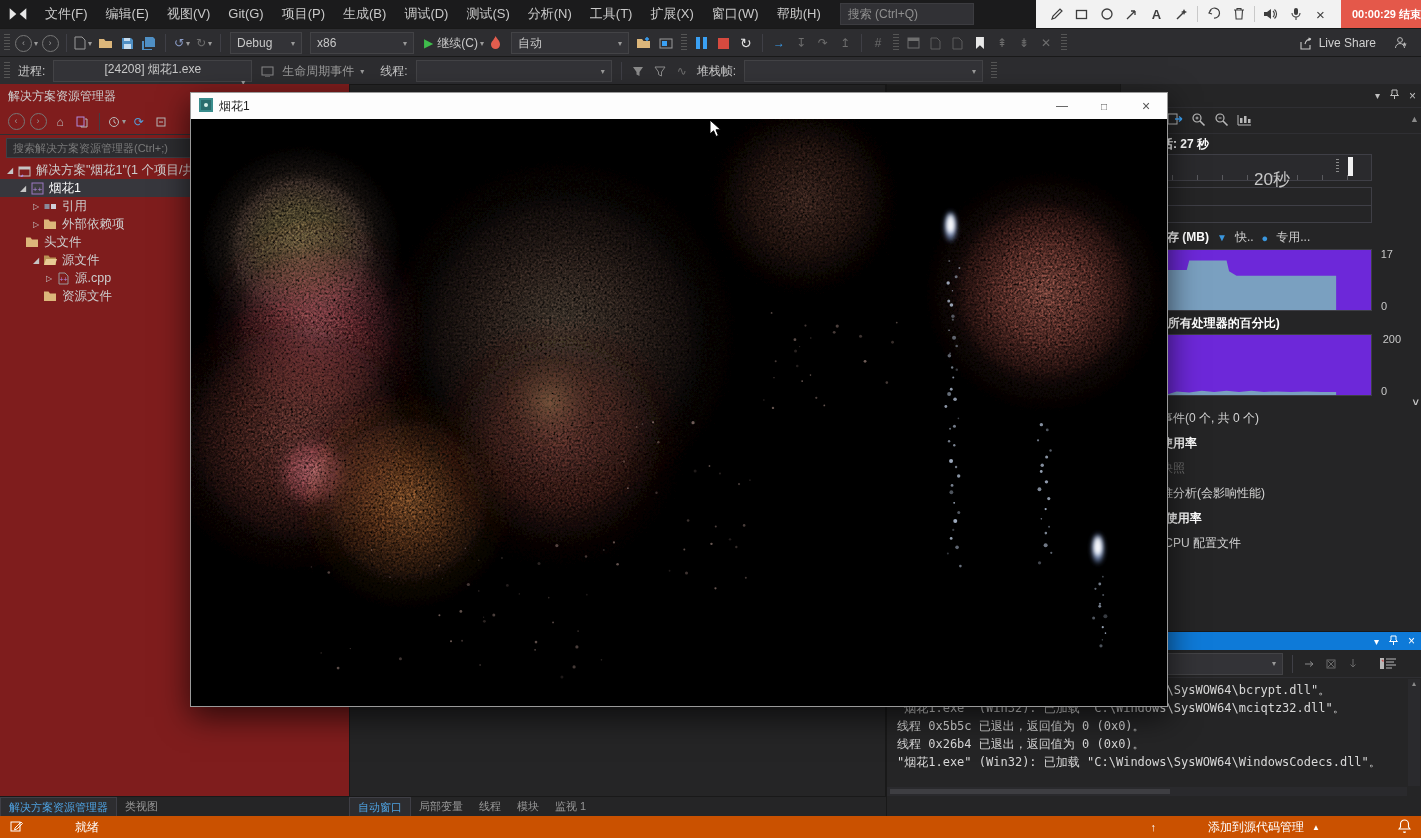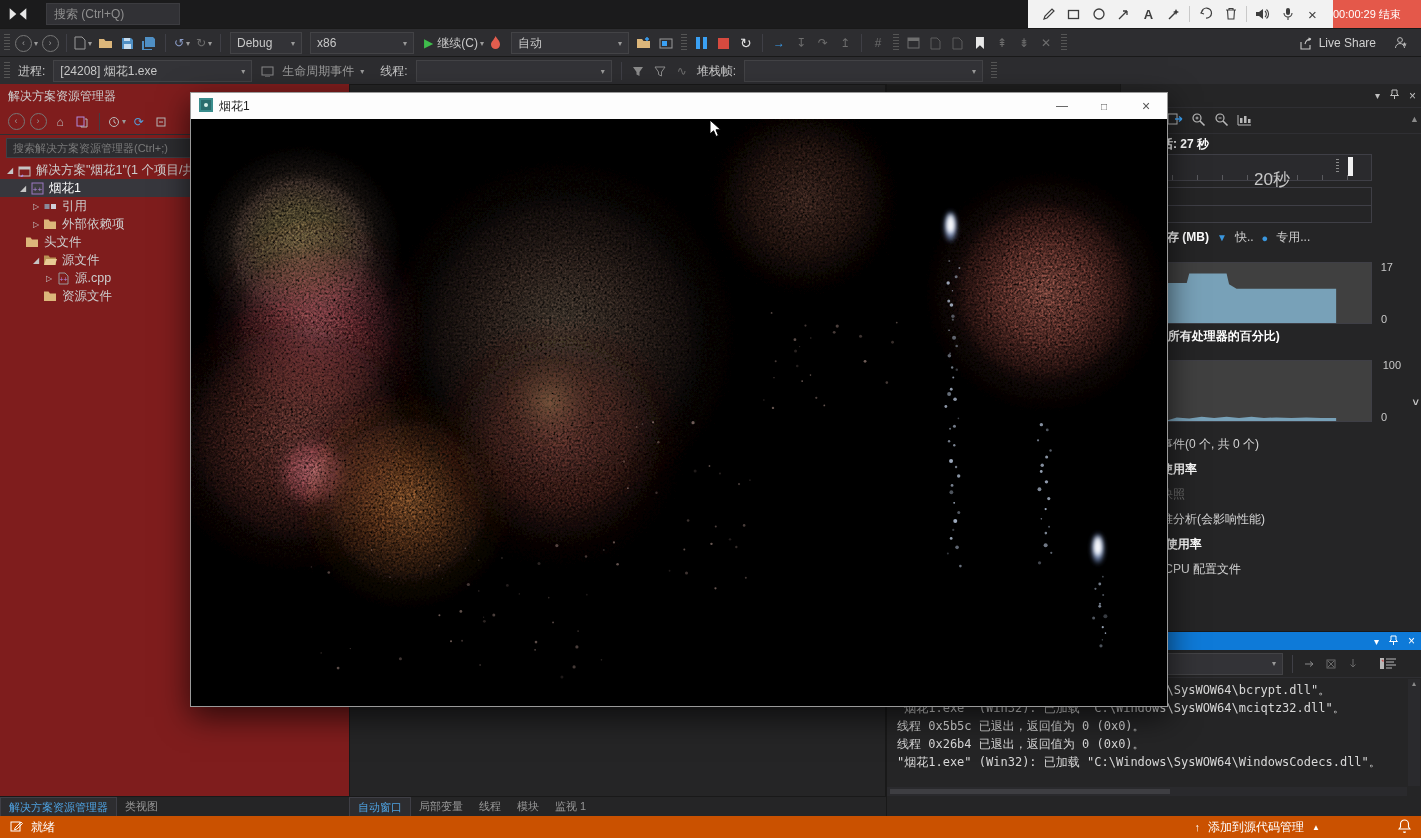--- a/index.html
+++ b/index.html
@@ -8,22 +8,22 @@
     -webkit-font-smoothing:antialiased;}
   
   .titlebar{position:absolute;top:0;left:0;right:0;height:28px;background:#1b1b1c;display:flex;align-items:center;}
   .vslogo{width:36px;display:flex;justify-content:center;align-items:center;}
   .menu-item{padding:0 9px;font-size:13px;color:#c9c9c9;line-height:28px;cursor:default;}
   .qsearch{margin-left:10px;width:118px;height:20px;background:#313135;border:1px solid #3c3c40;color:#8f8f8f;
     font-size:12px;display:flex;align-items:center;padding:0 7px;}
   .rec-toolbar{margin-left:auto;height:28px;background:#f2f2f2;display:flex;align-items:center;padding:0 8px;}
   .rec-ic{width:25px;height:28px;display:flex;align-items:center;justify-content:center;color:#3d3d3d;font-size:14px;}
   .rec-sep{width:1px;height:16px;background:#c9c9c9;margin:0 3px;}
-  .rec-timer{width:88px;height:28px;background:#e4584a;color:#fff;font-size:11px;font-weight:normal;
-    display:flex;align-items:center;justify-content:flex-start;}
+  .rec-timer{width:80px;height:28px;background:#e4584a;color:#fff;font-size:11px;font-weight:bold;
+    display:flex;align-items:center;justify-content:flex-end;}
   
   .toolbar,.debugbar{position:absolute;left:0;right:0;height:28px;background:#2d2d30;border-top:1px solid #191919;
     display:flex;align-items:center;font-size:12px;color:#bdbdbd;}
   .toolbar{top:28px;}
   .debugbar{top:56px;}
   .grip{width:6px;height:18px;margin:0 4px;background:repeating-linear-gradient(to bottom,#555 0 1px,transparent 1px 3px);}
   .tsep{width:1px;height:18px;background:#3f3f46;margin:0 5px;}
   .tic{min-width:20px;height:22px;display:flex;align-items:center;justify-content:center;margin:0 1px;}
   .navc{width:15px;height:15px;border:1px solid #777;border-radius:50%;color:#999;font-size:9px;line-height:14px;text-align:center;}
   .caret{font-size:8px;color:#9a9a9a;margin-left:2px;}
@@ -85,21 +85,21 @@
   .ruler .rlab{position:absolute;left:132px;top:13px;font-size:17px;color:#c8c8c8;}
   .ruler .cursorbar{position:absolute;left:226px;top:2px;width:5px;height:19px;background:#f0f0f0;}
   .ruler .rdots{position:absolute;left:214px;top:4px;width:3px;height:15px;
     background:repeating-linear-gradient(to bottom,#8a8a8a 0 1px,transparent 1px 3px);}
   .events{height:34px;margin:6px 50px 4px 0;border:1px solid #3f3f46;}
   .events i{display:block;height:17px;border-bottom:1px solid #3f3f46;}
   .leg{height:21px;display:flex;align-items:center;gap:8px;padding-left:34px;white-space:nowrap;}
   .leg b{color:#fff;}
   .leg .tri{color:#3a96dd;font-size:10px;}
   .leg .dot{color:#3a96dd;font-size:11px;}
-  .chartbox{position:relative;height:60px;margin:14px 50px 2px 0;border:1px solid #3f3f46;background:#404040;}
+  .chartbox{position:relative;height:60px;margin:1px 50px 2px 0;border:1px solid #3f3f46;background:#6d28d9;}
   .chartbox svg{position:absolute;inset:0;width:100%;height:100%;}
   .axlab{position:absolute;font-size:11px;color:#c8c8c8;}
   .sec-title{height:20px;display:flex;align-items:center;padding-left:14px;color:#fff;font-weight:bold;white-space:nowrap;}
   .diag-tabs{display:flex;gap:18px;padding-left:44px;margin-top:14px;height:22px;align-items:center;border-bottom:1px solid #3f3f46;}
   .diag-tabs span{color:#c8c8c8;white-space:nowrap;}
   .diag-tabs span.first{color:#ffffff;}
   .diag-rows{margin-top:10px;}
   .diag-row{height:25px;display:flex;align-items:center;padding-left:16px;color:#d6d6d6;white-space:nowrap;}
   .diag-row.header{color:#ffffff;font-weight:bold;}
   .diag-row.disabled{color:#6e6e6e;}
@@ -112,34 +112,49 @@
   .fw-title{margin-left:6px;}
   .fw-controls{margin-left:auto;display:flex;height:100%;}
   .fw-controls span{width:42px;display:flex;align-items:center;justify-content:center;color:#555;font-size:12px;}
   .fw-body{position:absolute;top:26px;left:0;right:0;bottom:0;background:#000;overflow:hidden;}
   .fw-body svg{display:block;width:100%;height:100%;}
   .cursor{position:absolute;left:518px;top:26px;z-index:30;}
   
   .statusbar{position:absolute;left:0;right:0;bottom:0;height:22px;background:#ca5100;display:flex;align-items:center;
     color:#fff;font-size:12px;padding:0 10px;gap:8px;}
   .sb-right{margin-left:auto;display:flex;align-items:center;gap:8px;}
-  .ws{white-space:nowrap;}
+  .ws{white-space:nowrap;margin-left:44px;}
 </style>
 </head>
 <body>
 
 <div class="screen">
 
   <div class="titlebar">
     <span class="vslogo">
       <svg width="20" height="16" viewBox="0 0 24 16">
           <path d="M2,1 L10,8 L2,15 Z" fill="#e8e8e8"></path>
           <path d="M22,1 L14,8 L22,15 Z" fill="#e8e8e8"></path>
         </svg>
     </span>
+    <nav id="menubar" style="display:flex;">
+        <span class="menu-item">文件(F)</span>
+        <span class="menu-item">编辑(E)</span>
+        <span class="menu-item">视图(V)</span>
+        <span class="menu-item">Git(G)</span>
+        <span class="menu-item">项目(P)</span>
+        <span class="menu-item">生成(B)</span>
+        <span class="menu-item">调试(D)</span>
+        <span class="menu-item">测试(S)</span>
+        <span class="menu-item">分析(N)</span>
+        <span class="menu-item">工具(T)</span>
+        <span class="menu-item">扩展(X)</span>
+        <span class="menu-item">窗口(W)</span>
+        <span class="menu-item">帮助(H)</span>
+      </nav>
     <div class="qsearch">
       <span>搜索 (Ctrl+Q)</span>
     </div>
     <div class="rec-toolbar">
       <span class="rec-ic">
           <svg width="14" height="14" viewBox="0 0 14 14">
             <path d="M2 12 L3 9 L10 2 L12 4 L5 11 Z" fill="none" stroke="#3d3d3d" stroke-width="1.2"></path>
           </svg>
         </span>
       <span class="rec-ic">
@@ -322,21 +337,21 @@
           <circle cx="6" cy="4" r="2.4" fill="none" stroke="#b9b9b9"></circle>
           <path d="M1.5 12 a4.5 4.5 0 0 1 9 0" fill="none" stroke="#b9b9b9"></path>
           <path d="M10.5 6 l0.7 1.5 1.6 0.2 -1.2 1.1 0.3 1.6 -1.4-0.8 -1.4 0.8 0.3-1.6 -1.2-1.1 1.6-0.2 Z" fill="#b9b9b9"></path>
         </svg>
       </span>
   </div>
 
   <div class="debugbar">
     <span class="grip"></span>
     <span class="lbl">进程:</span>
-    <span class="dd" style="width:185px;">
+    <span class="dd" style="width:185px;flex-direction:column;">
         <span>[24208] 烟花1.exe</span>
         <span class="caret">▾</span>
       </span>
     <span class="tic gray">
         <svg width="13" height="11" viewBox="0 0 13 11">
           <rect x="1" y="1" width="11" height="8" fill="none" stroke="#8a8a8a"></rect>
           <path d="M4 11 h5" stroke="#8a8a8a"></path>
         </svg>
       </span>
     <span class="lbl" style="color:#9a9a9a;">生命周期事件</span>
@@ -559,21 +574,21 @@
         <span class="axlab" style="right:-22px;top:-2px;">17</span>
         <span class="axlab" style="right:-16px;bottom:-2px;">0</span>
       </div>
       <div class="sec-title">
         <span>CPU (所有处理器的百分比)</span>
       </div>
       <div class="chartbox">
         <svg viewBox="0 0 100 100" preserveAspectRatio="none">
             <polygon points="0.0,100.0 18.0,99.0 22.0,94.0 27.0,96.0 32.0,93.0 37.0,95.0 42.0,93.0 47.0,95.0 52.0,93.0 57.0,95.0 62.0,94.0 68.0,95.0 74.0,94.0 80.0,95.0 86.0,95.0 86.0,100.0 0.0,100.0" fill="#7ba7bf" opacity="0.95"></polygon>
           </svg>
-        <span class="axlab" style="right:-30px;top:-2px;">100</span>
+        <span class="axlab" style="right:-30px;top:-2px;">200</span>
         <span class="axlab" style="right:-16px;bottom:-2px;">0</span>
       </div>
       <div class="diag-rows" id="diag-rows">
           <div class="diag-row normal">所有事件(0 个, 共 0 个)</div>
           <div class="diag-row header">内存使用率</div>
           <div class="diag-row disabled">获取快照</div>
           <div class="diag-row normal">启用堆分析(会影响性能)</div>
           <div class="diag-row header">CPU 使用率</div>
           <div class="diag-row normal">记录 CPU 配置文件</div>
         </div>

